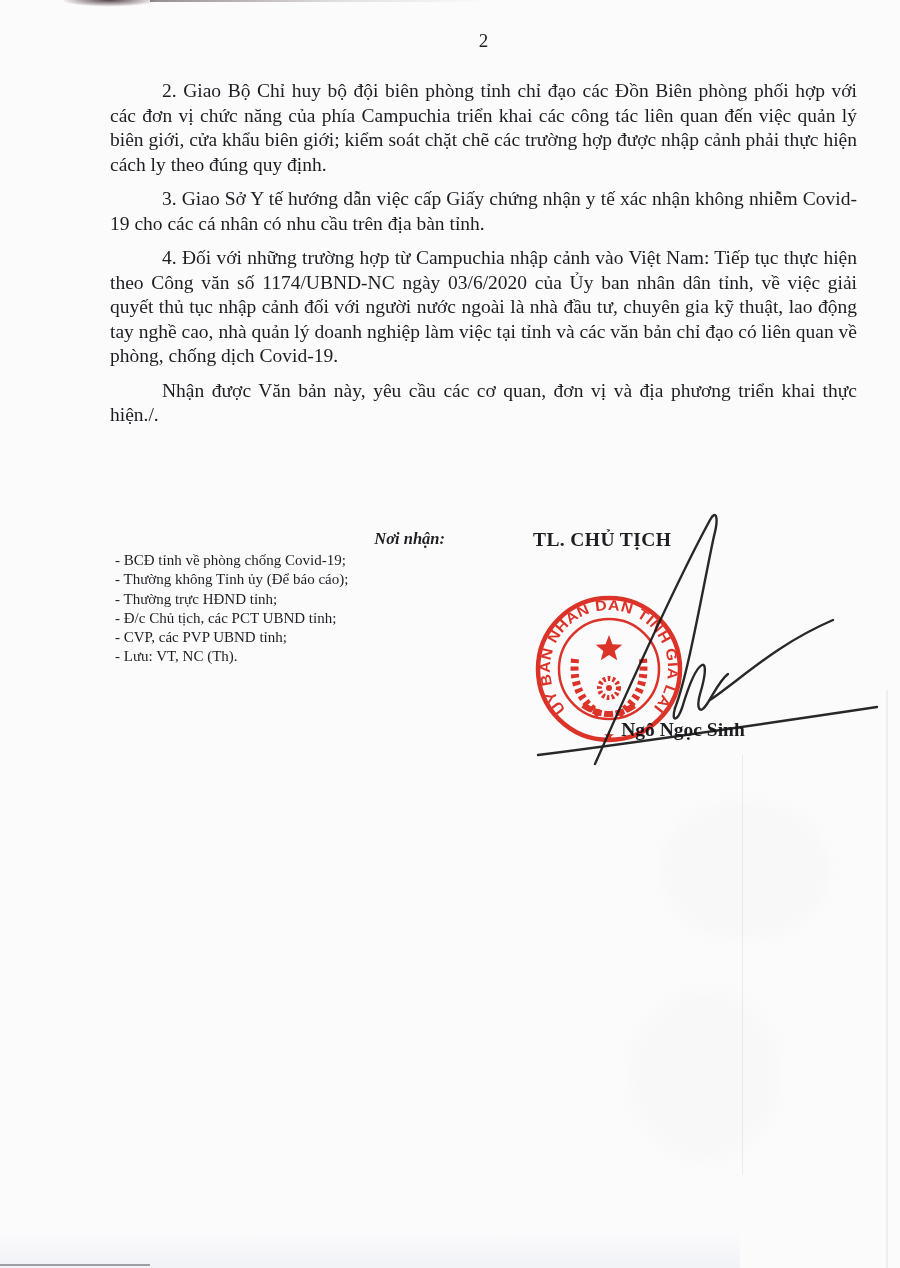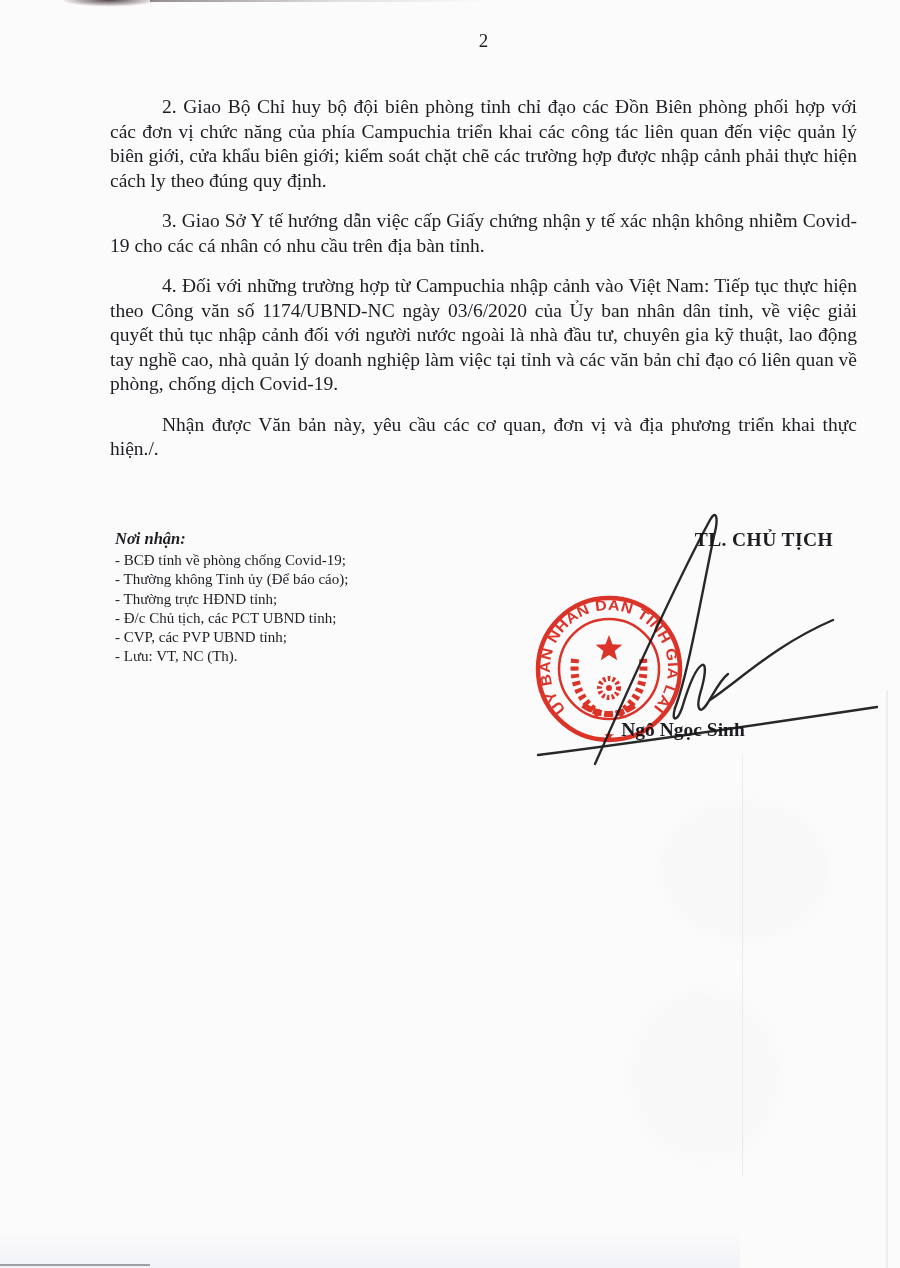--- a/index.html
+++ b/index.html
@@ -14,32 +14,32 @@
   }
   
   .page-number {
     position:absolute; top:30px; left:110px; width:747px;
     text-align:center; font-size:19px;
   }
   .content {
     position:absolute; top:79px; left:110px; width:747px;
     font-size:19.5px; line-height:24.5px; text-align:justify;
   }
-  .content p { margin:16px 0 10px 0; text-indent:52px; }
+  .content p { margin:0 0 10px 0; text-indent:52px; }
   
   .recipients {
     position:absolute; top:529px; left:115px; width:330px;
     font-size:15px; line-height:19.2px;
   }
   .recipients-heading {
-    font-weight:bold; font-style:italic; font-size:16.5px; margin-bottom:3px;
+    font-weight:bold; font-style:italic; font-size:16.5px; margin-bottom:3px;text-align:right;
   }
   .sign-title {
     position:absolute; top:528px; left:533px; width:300px;
-    text-align:right; font-weight:bold; font-size:19.5px; line-height:24px;
+    text-align:left; font-weight:bold; font-size:19.5px; line-height:24px;
     letter-spacing:.4px; z-index:1;
   }
   .signer-name {
     position:absolute; top:719px; left:533px; width:300px;
     text-align:center; font-weight:bold; font-size:19.5px; z-index:2;
   }
   
   .seal {
     position:absolute; top:593px; left:533px; width:152px; height:152px;
     z-index:3; mix-blend-mode:multiply; opacity:.93;

